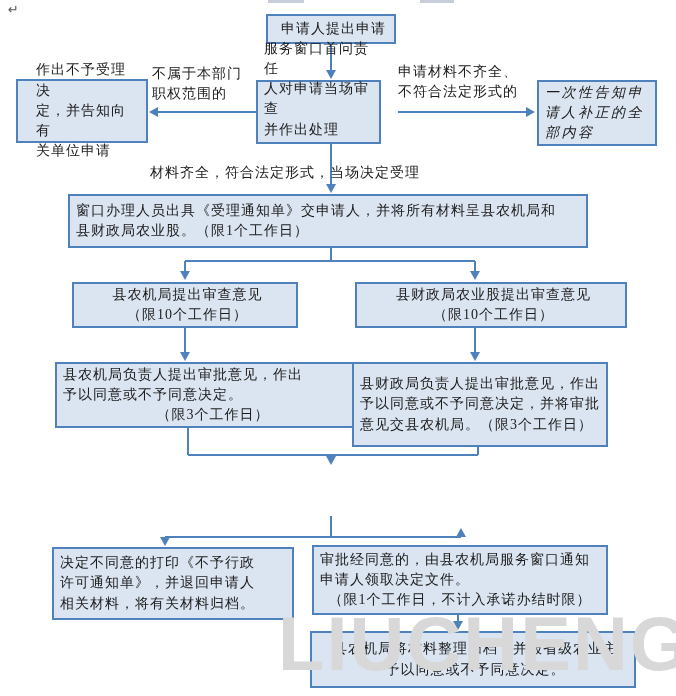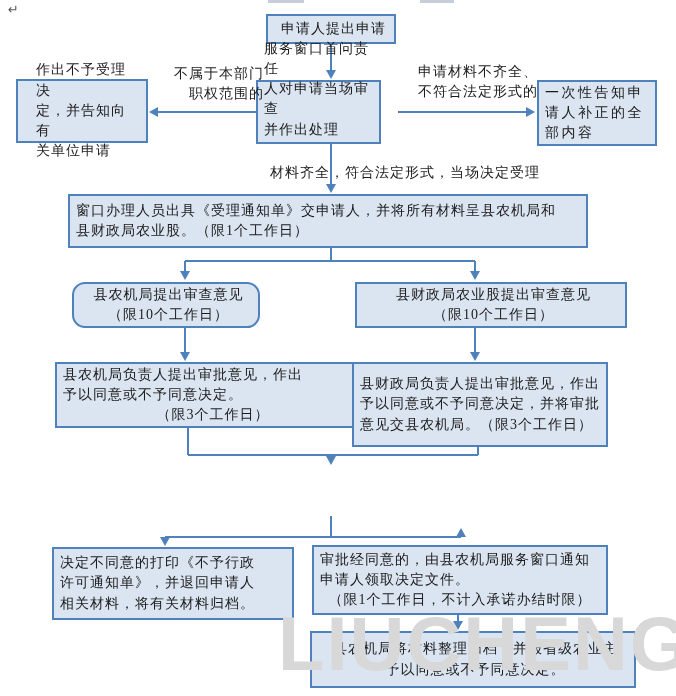--- a/index.html
+++ b/index.html
@@ -7,30 +7,30 @@
           font-family:"Liberation Serif","DejaVu Serif",serif;color:#1b1b1b;}
   svg.conn{position:absolute;left:0;top:0;z-index:1;}
   .box{position:absolute;background:#dbe5f1;border:2px solid #4f81bd;box-sizing:border-box;
        font-size:14px;line-height:1.45;letter-spacing:1px;padding:2px 6px;z-index:2;
        display:flex;flex-direction:column;justify-content:center;}
   .box .t,.box .limit{position:relative;z-index:6;white-space:pre-line;display:block;}
   .box .limit{text-align:center;}
   .ac{text-align:center;padding-left:11px;}
   .al{text-align:left;}
   .lbl{position:absolute;font-size:14px;line-height:1.45;letter-spacing:1px;white-space:pre-line;
-       z-index:6;text-align:right;}
+       z-index:6;text-align:left;}
   #b-top{left:266px;top:14px;width:130px;height:30px;}
   #b-reject{left:16px;top:79px;width:132px;height:64px;padding-left:18px;}
   #b-review{left:256px;top:80px;width:125px;height:64px;justify-content:flex-end;}
-  #b-notify{left:537px;top:80px;width:120px;height:66px;letter-spacing:2.5px;}
+  #b-notify{left:537px;top:80px;width:120px;height:66px;letter-spacing:2.5px;font-style:italic;}
   #l-left{left:152px;top:64px;width:112px;}
   #l-right{left:398px;top:62px;width:140px;}
   #l-accept{left:150px;top:163px;width:390px;}
   #b-wide1{left:68px;top:194px;width:520px;height:54px;}
-  #b-agri-review{left:72px;top:282px;width:188px;height:46px;border-radius:13px;}
+  #b-agri-review{left:72px;top:282px;width:226px;height:46px;}
   #b-fin-review{left:355px;top:282px;width:272px;height:46px;}
   #b-agri-approve{left:55px;top:362px;width:316px;height:66px;}
   #b-fin-approve{left:352px;top:362px;width:256px;height:85px;}
   #b-wide2{left:68px;top:466px;width:520px;height:50px;}
   #b-deny{left:52px;top:547px;width:242px;height:73px;}
   #b-grant{left:312px;top:545px;width:296px;height:70px;}
   #b-archive{left:310px;top:631px;width:326px;height:57px;}
   .wm{position:absolute;left:278px;top:606px;z-index:3;font-family:"Liberation Sans","DejaVu Sans",sans-serif;
       font-weight:bold;font-size:76px;line-height:1;letter-spacing:2px;color:#d8d8d8;pointer-events:none;}
   .ret{position:absolute;left:8px;top:2px;font-family:"DejaVu Sans",sans-serif;font-size:13px;color:#555;z-index:6;}

